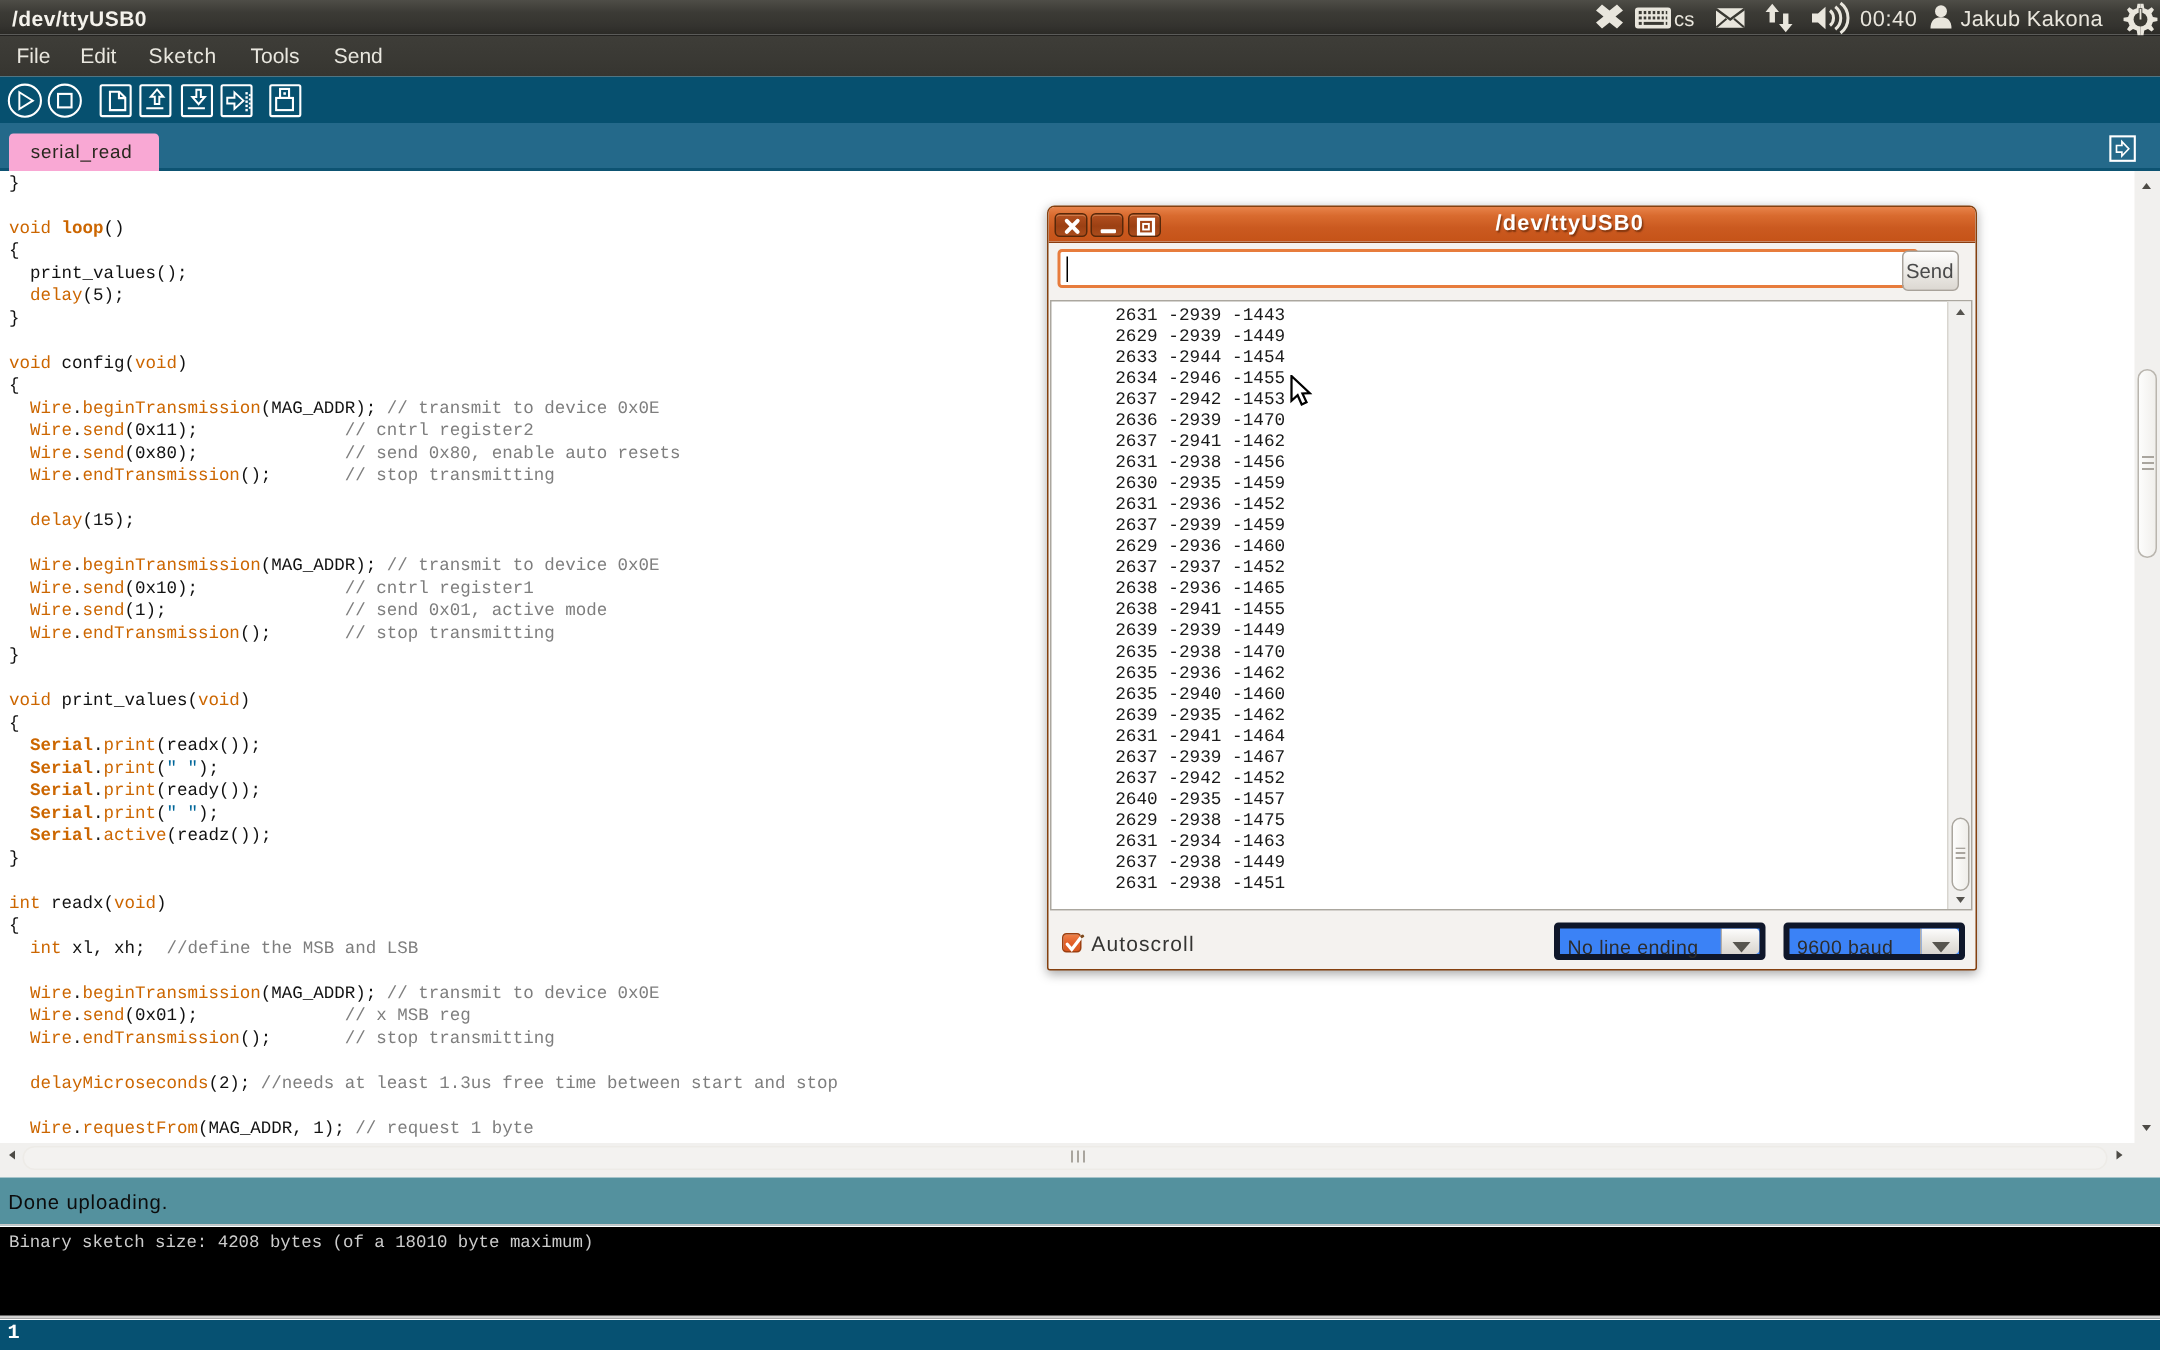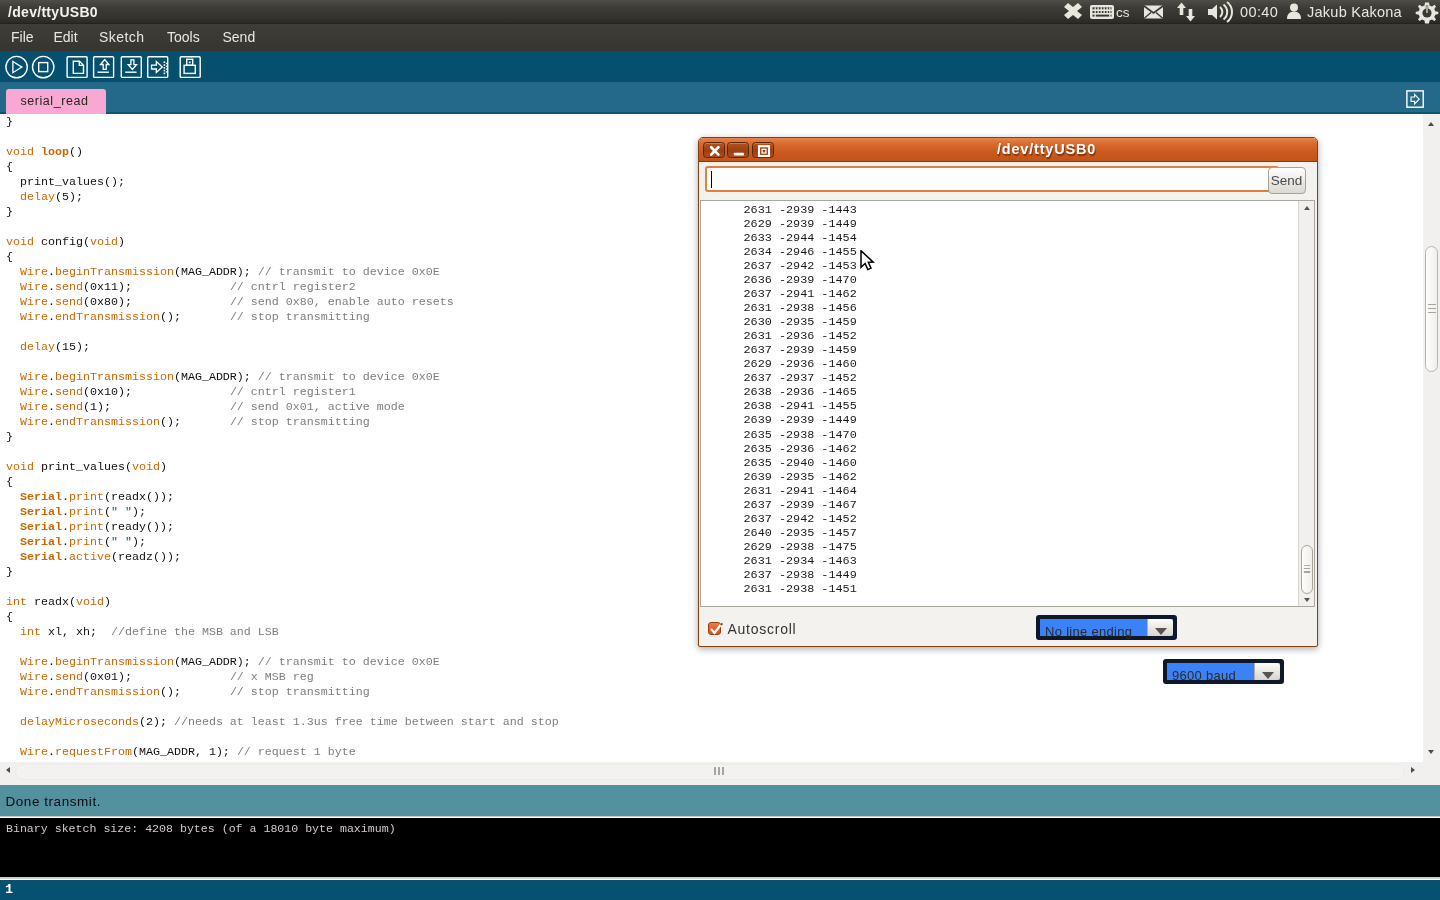--- a/index.html
+++ b/index.html
@@ -261,21 +261,21 @@
   <div class="sbarrow abs" style="left:1428px; top:122px; border-left:3.5px solid transparent; border-right:3.5px solid transparent; border-bottom:4.6px solid #4d4b46;"></div>
   <div class="sbarrow abs" style="left:1428px; top:750px; border-left:3.5px solid transparent; border-right:3.5px solid transparent; border-top:4.6px solid #4d4b46;"></div>
 
   <div id="hscroll" class="abs"></div>
   <div id="hthumb" class="abs" style=""></div>
   <div class="grip3h abs" style="left:714px; top:766.5px;"></div>
   <div class="sbarrow abs" style="left:6px; top:766.5px; border-top:3.5px solid transparent; border-bottom:3.5px solid transparent; border-right:4.6px solid #4d4b46;"></div>
   <div class="sbarrow abs" style="left:1411px; top:766.5px; border-top:3.5px solid transparent; border-bottom:3.5px solid transparent; border-left:4.6px solid #4d4b46;"></div>
 
   <div id="status" class="abs">
-      <div>Done transmit.</div>
+      <div>Done uploading.</div>
     </div>
   <div id="console" class="abs">
       <pre>Binary sketch size: 4208 bytes (of a 18010 byte maximum)</pre>
     </div>
   <div id="linestrip" class="abs">
       <div>1</div>
     </div>
 
   <div id="serwin" class="abs">
     <div id="sertitle">
@@ -340,21 +340,21 @@
     <div id="serbot">
       <div id="autocheck"><svg width="14" height="14" viewBox="0 0 14 14">
             <path d="M 2.5,6.5 L 5.5,10 L 12,1.5" fill="none" stroke="#fff" stroke-width="2.2" stroke-linecap="round"></path>
             <path d="M 11.5,1.8 L 13.5,0.5" stroke="#7e4a1d" stroke-width="2"></path>
           </svg></div>
       <div id="autolabel">Autoscroll</div>
       <div class="combo" style="left:337px; width:141px;">
           <div class="txt">No line ending</div>
           <div class="btn"></div>
         </div>
-      <div class="combo" style="left:464px; width:121px;margin-top:44px;">
+      <div class="combo" style="left:490px; width:121px;">
           <div class="txt">9600 baud</div>
           <div class="btn"></div>
         </div>
     </div>
   </div>
 
   <svg id="cursor" class="abs" viewBox="0 0 15 22" width="15" height="22">
     <path d="M 1,0.7 L 1,17.2 L 5.1,13.5 L 7.8,19.6 L 11,18.1 L 8.3,12.3 L 13.2,12.1 Z" fill="#fff" stroke="#000" stroke-width="1.5" stroke-linejoin="miter"></path>
   </svg>
 

